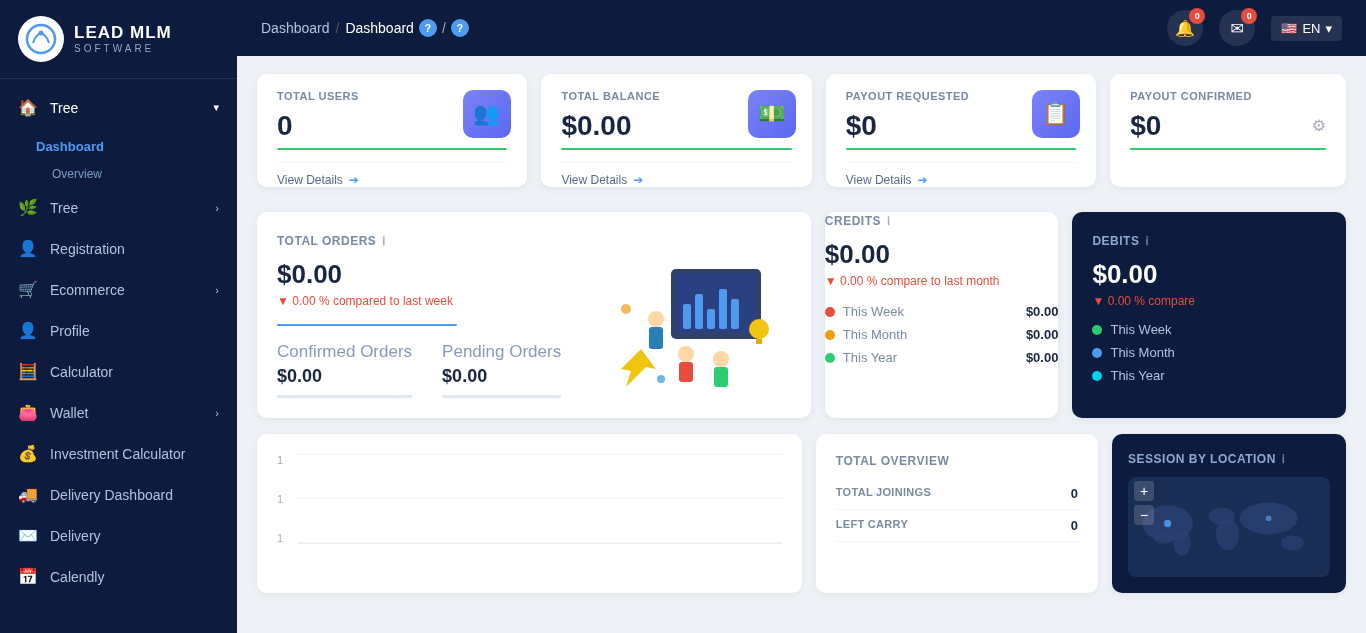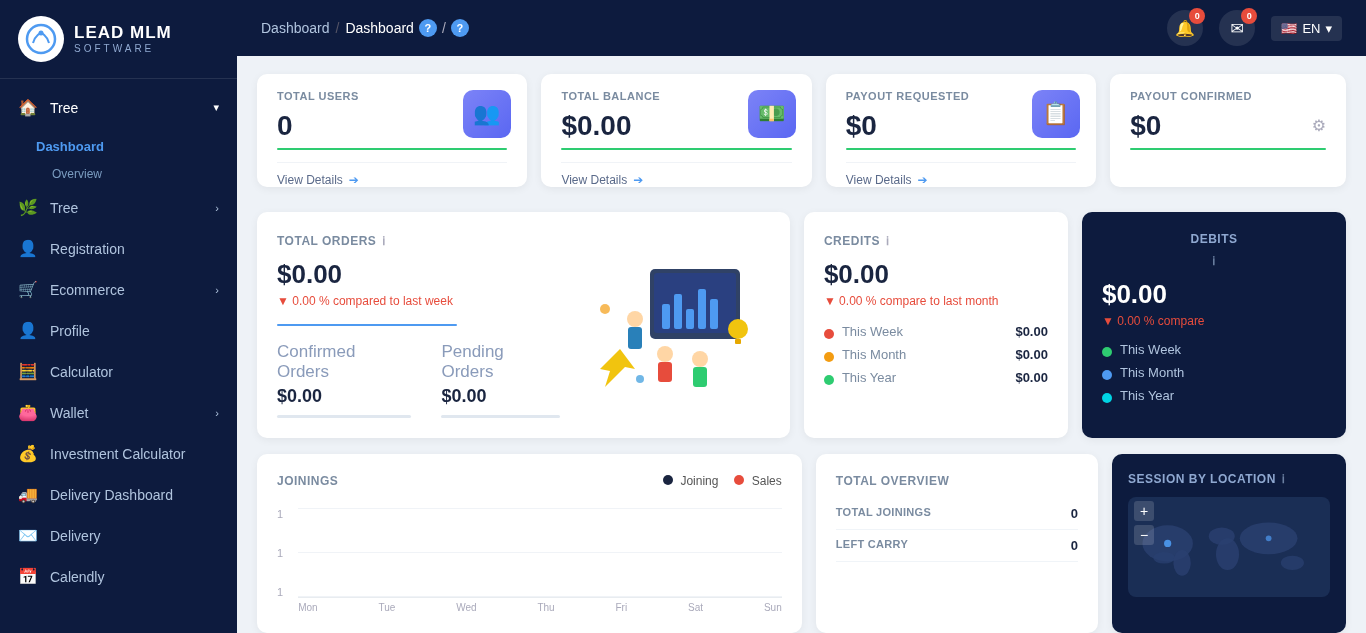--- a/index.html
+++ b/index.html
@@ -186,38 +186,37 @@
     .pct-down { color: #e74c3c; font-size: 12px; display: flex; align-items: center; gap: 3px; margin-bottom: 16px; }
     .divider-line { height: 2px; background: #4e9af1; border-radius: 2px; width: 180px; margin-bottom: 16px; }
     .orders-sub { display: flex; gap: 30px; }
     .orders-sub-item label { font-size: 17px; color: #8a9bba; display: block; margin-bottom: 4px; }
     .orders-sub-item .val { font-size: 18px; font-weight: 700; color: #1a2540; }
     .orders-progress { height: 3px; background: #e0e7ef; border-radius: 2px; margin-top: 8px; }
 
     .credits-card {
       background: #fff;
       border-radius: 10px;
+      flex: 1;
+      box-shadow: 0 2px 8px rgba(0,0,0,0.06);
+      min-width: 0;
+    }
+    .debits-card {
+      background: #0d1b3e;
+      border-radius: 10px;
       padding: 20px;
       flex: 1;
       box-shadow: 0 2px 8px rgba(0,0,0,0.06);
       min-width: 0;
-    }
-    .debits-card {
-      background: #0d1b3e;
-      border-radius: 10px;
-      padding: 20px;
-      flex: 1;
-      box-shadow: 0 2px 8px rgba(0,0,0,0.06);
-      min-width: 0;
       color: #fff;
     }
     .dark-card-value { font-size: 26px; font-weight: 700; color: #fff; margin-bottom: 4px; }
     .dark-pct { color: #e74c3c; font-size: 12px; display: flex; align-items: center; gap: 3px; margin-bottom: 14px; }
     .period-list { display: flex; flex-direction: column; gap: 8px; }
-    .period-item { display: flex; align-items: flex-end; gap: 8px; font-size: 13px; color: #7a8ba0; }
+    .period-item { display: flex; align-items: center; gap: 8px; font-size: 13px; color: #7a8ba0; }
     .period-item.dark-item { color: #b0c4de; }
     .period-dot { width: 10px; height: 10px; border-radius: 50%; flex-shrink: 0; }
     .period-val { margin-left: auto; font-weight: 600; font-size: 13px; color: #1a2540; }
     .period-val-dark { margin-left: auto; font-weight: 600; font-size: 13px; color: #fff; }
 
     
     .illustration-area {
       flex: 0 0 200px;
       display: flex;
       align-items: center;
@@ -568,21 +567,21 @@
           </div>
           <div class="period-item">
             <span class="period-dot" style="background:#2ecc71;"></span>
             <span>This Year</span>
             <span class="period-val">$0.00</span>
           </div>
         </div>
       </div>
 
       <div class="debits-card">
-        <div class="card-header" style="color:#8fa8d0;flex-direction:column;">
+        <div class="card-header" style="color:#8fa8d0;">
           <span>DEBITS</span>
           <span class="info-icon" style="color:#6a7fa0;">ℹ</span>
         </div>
         <div class="dark-card-value">$0.00</div>
         <div class="dark-pct">▼ 0.00 % compare</div>
         <div class="period-list">
           <div class="period-item dark-item">
             <span class="period-dot" style="background:#2ecc71;"></span>
             <span>This Week</span>
             <span class="period-val-dark"></span>
@@ -597,58 +596,34 @@
             <span>This Year</span>
             <span class="period-val-dark"></span>
           </div>
         </div>
       </div>
     </div>
 
     <div class="bottom-row">
 
       <div class="joinings-card">
-        <div style="display:flex;align-items:center;justify-content:space-between;margin-bottom:10px;">
-          <div class="card-header">
-            <span>JOININGS</span>
-          </div>
-          <div class="chart-legend">
-            <div>
-              <span class="legend-dot" style="background:#1a2540;"></span>
-              <span>Joining</span>
-            </div>
-            <div>
-              <span class="legend-dot" style="background:#e74c3c;"></span>
-              <span>Sales</span>
-            </div>
-          </div>
-        </div>
         <div style="display:flex;gap:10px;">
           <div style="display:flex;flex-direction:column;justify-content:space-between;font-size:11px;color:#aab;padding-right:5px;height:90px;">
             <span>1</span>
             <span>1</span>
             <span>1</span>
           </div>
           <div style="flex:1;position:relative;">
             <div class="chart-area">
               <div class="chart-grid-lines">
                 <div class="grid-line"></div>
                 <div class="grid-line"></div>
                 <div class="grid-line"></div>
               </div>
             </div>
-            <div style="display:flex;justify-content:space-between;font-size:10px;color:#aab;margin-top:4px;">
-              <span>Mon</span>
-              <span>Tue</span>
-              <span>Wed</span>
-              <span>Thu</span>
-              <span>Fri</span>
-              <span>Sat</span>
-              <span>Sun</span>
-            </div>
           </div>
         </div>
       </div>
 
       <div class="overview-card">
         <div class="card-header">
           <span>TOTAL OVERVIEW</span>
         </div>
         <div class="overview-row">
           <span class="overview-label">TOTAL JOININGS</span>

